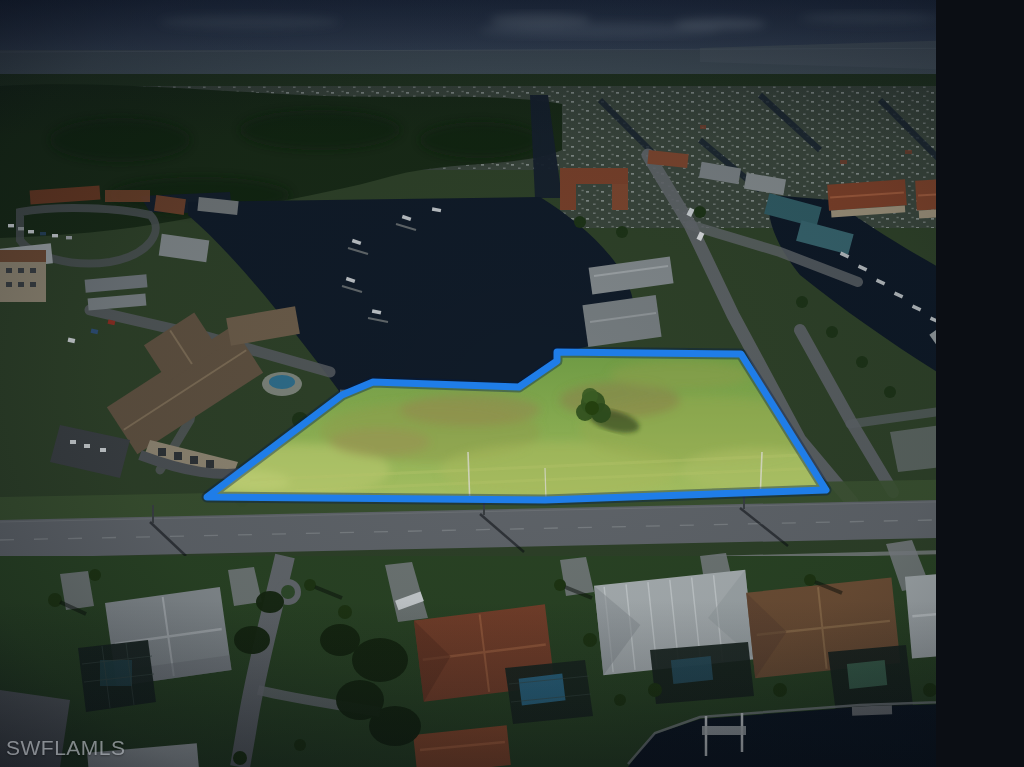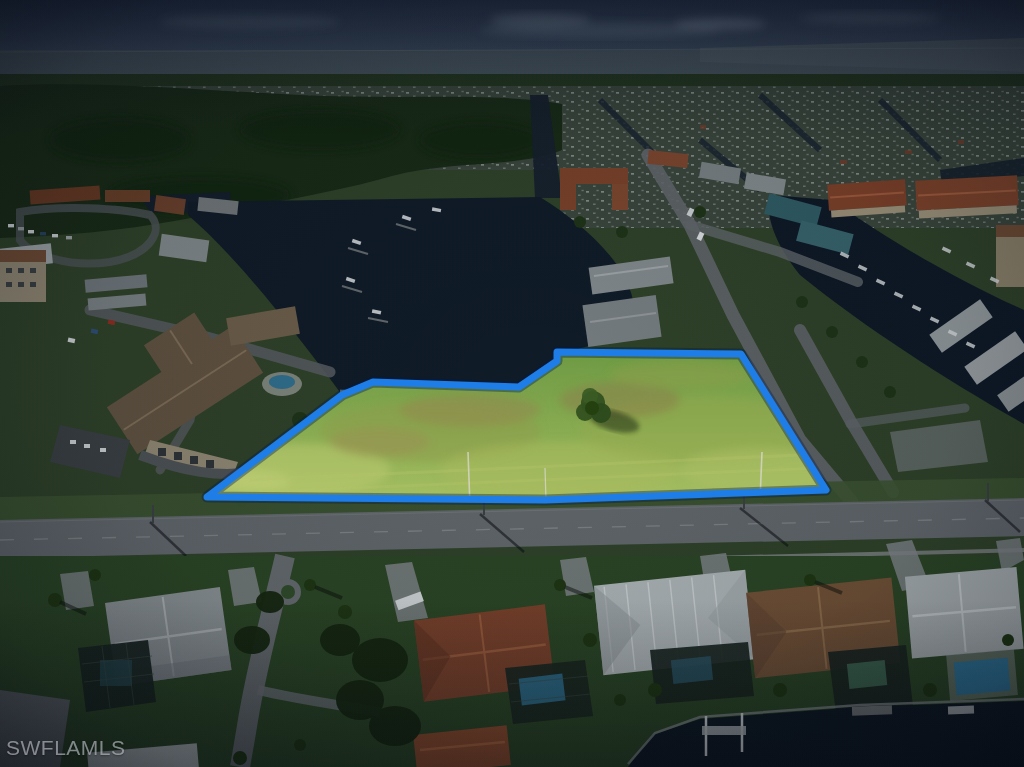--- a/index.html
+++ b/index.html
@@ -1,17 +1,17 @@
 <!DOCTYPE html>
 <html><head>
 <meta charset="utf-8">
 <style>
   html,body{margin:0;padding:0;background:#0b0e14;}
   .stage{
-    position:relative;width:1024px;height:767px;overflow:hidden;
+    position:relative;width:936px;height:767px;overflow:hidden;
     font-family:"Liberation Sans",sans-serif;background:#1c2733;
   }
   .stage svg{position:absolute;left:0;top:0;display:block;}
   .watermark{
     position:absolute;left:6px;top:736px;
     font-size:21px;letter-spacing:.5px;font-weight:400;
     color:rgba(198,204,210,0.62);
     text-shadow:0 1px 2px rgba(0,0,0,0.35);
     user-select:none;
   }

